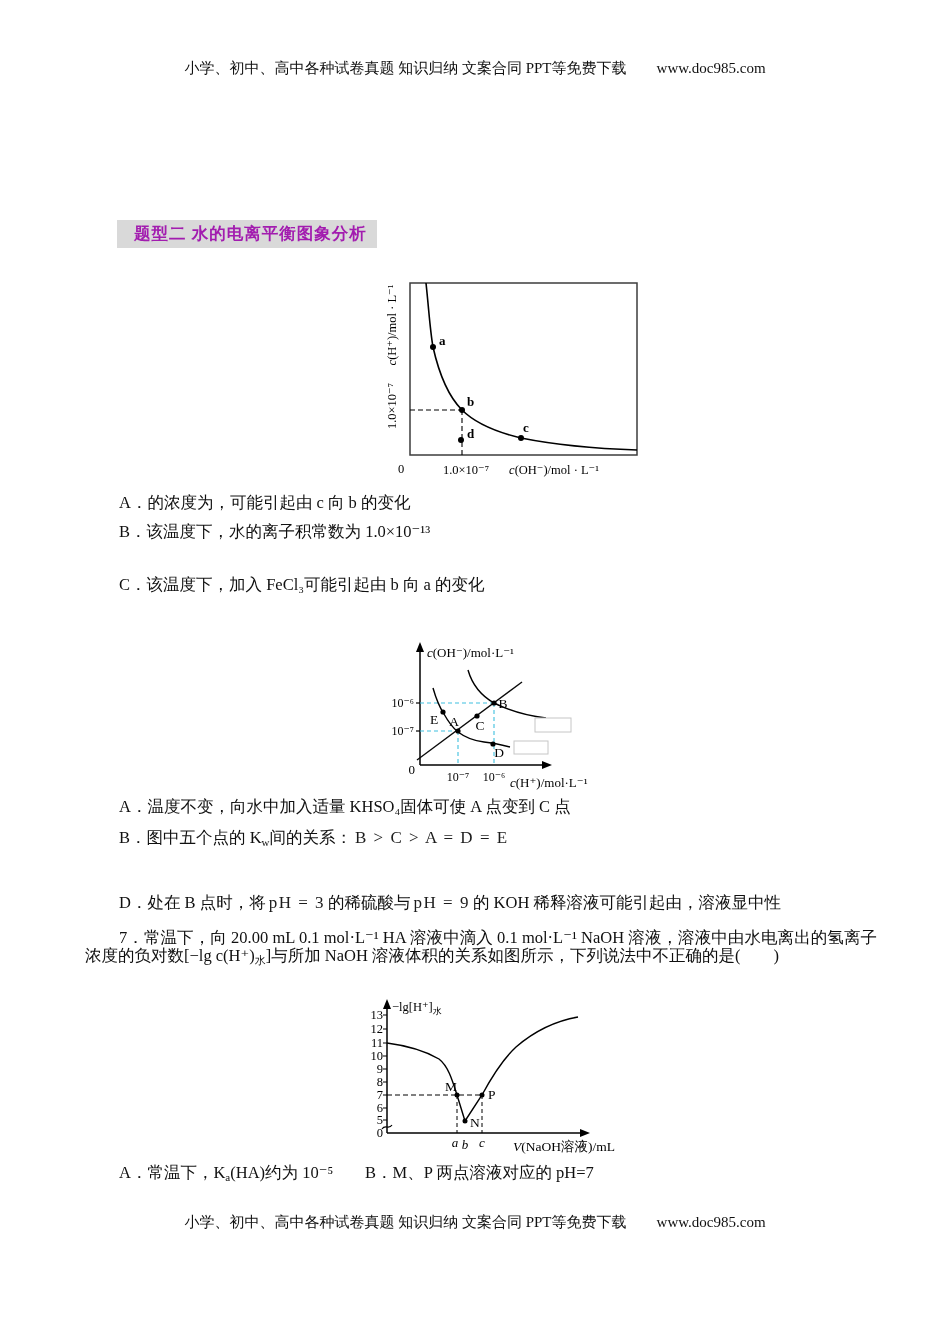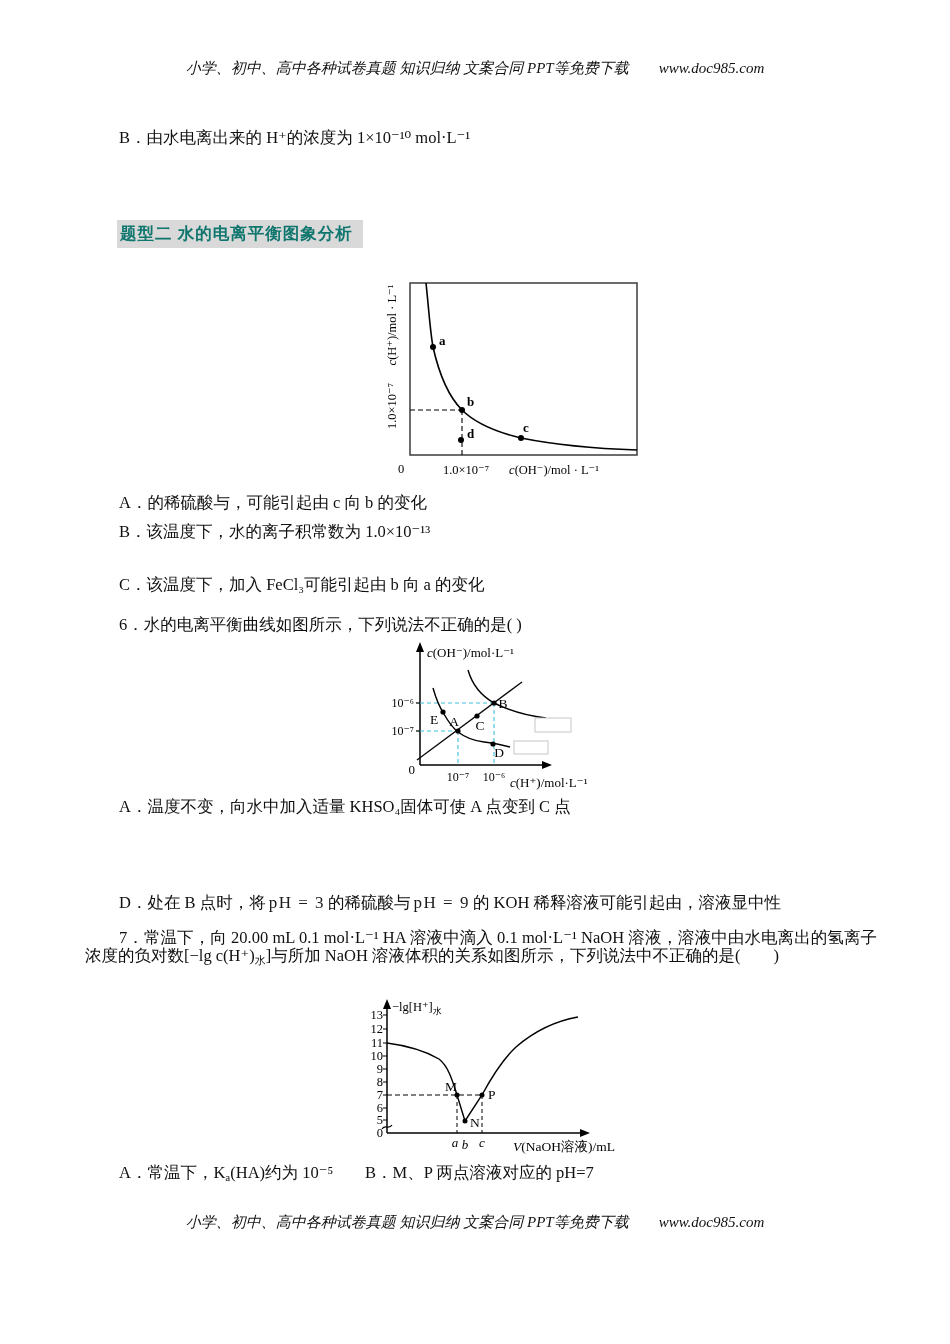--- a/index.html
+++ b/index.html
@@ -1,43 +1,40 @@
 <!DOCTYPE html>
 <html><head>
 <meta charset="utf-8">
 <style>
   html,body{margin:0;padding:0;background:#ffffff;}
   .page{position:relative;width:950px;height:1344px;background:#fff;overflow:hidden;
         font-family:"Liberation Serif","DejaVu Serif",serif;color:#101010;}
   .line{position:absolute;font-size:16.5px;line-height:22px;white-space:nowrap;}
-  .center{left:0;width:950px;text-align:center;font-size:15px;font-style:italic;}
+  .center{left:0;width:950px;text-align:center;font-size:15px;}
   .url{margin-left:30px;}
-  .section-title{position:absolute;left:117px;top:220px;background:#d9d9d9;color:#0f766e;
-        font-weight:bold;font-size:16.5px;line-height:20px;padding:4px 10px 4px 3px;letter-spacing:1px;}
+  .section-title{position:absolute;left:117px;top:220px;background:#d9d9d9;color:#a21caf;
+        font-weight:bold;font-size:16.5px;line-height:20px;padding:4px 10px 4px 17px;letter-spacing:1px;}
   .para{position:absolute;left:85px;top:929px;width:792px;font-size:16.5px;line-height:18px;
         text-indent:34px;text-align:justify;}
   .formula{font-size:17px;color:#1c1c1c;letter-spacing:1.5px;padding:0 3px;}
   .sub{font-size:11px;vertical-align:-3px;}
   .fig{position:absolute;}
   svg text{font-family:"Liberation Serif","DejaVu Serif",serif;fill:#000;}
   .t12{font-size:12px;} .t125{font-size:12.5px;} .t13{font-size:13px;} .t135{font-size:13.5px;}
   .it{font-style:italic;} .bd{font-weight:bold;}
 </style>
 </head>
 <body>
 
 <div class="page">
 
   <div class="line center" style="top:57px">
     <span>小学、初中、高中各种试卷真题 知识归纳 文案合同 PPT等免费下载</span><span class="url">www.doc985.com</span>
   </div>
 
-  <div class="line" style="left:119px;top:127px">
-    <span>B．</span><span>由水电离出来的 H⁺的浓度为 1×10⁻¹⁰ mol·L⁻¹</span>
-  </div>
 
   <div class="section-title">题型二 水的电离平衡图象分析</div>
 
 
   <svg class="fig" style="left:365px;top:278px" width="300" height="205" viewBox="0 0 300 205">
     <rect x="45" y="5" width="227" height="172" fill="none" stroke="#3d3d3d" stroke-width="1.5"></rect>
     <text transform="rotate(-90 31 47)" x="31" y="47" text-anchor="middle" class="t125"><tspan class="it">c</tspan><tspan>(H⁺)/mol · L⁻¹</tspan></text>
     <text transform="rotate(-90 31 128)" x="31" y="128" text-anchor="middle" class="t125">1.0×10⁻⁷</text>
     <text x="36" y="195" text-anchor="middle" class="t125">0</text>
     <text x="101" y="196" text-anchor="middle" class="t125">1.0×10⁻⁷</text>
@@ -49,30 +46,29 @@
     <circle cx="97" cy="132" r="3"></circle>
     <circle cx="156" cy="160" r="3"></circle>
     <circle cx="96" cy="162" r="3"></circle>
     <text x="74" y="67" class="t13 bd">a</text>
     <text x="102" y="128" class="t13 bd">b</text>
     <text x="158" y="154" class="t13 bd">c</text>
     <text x="102" y="160" class="t13 bd">d</text>
   </svg>
 
   <div class="line" style="left:119px;top:492px">
-    <span>A．</span><span>的稀硫酸与，可能引起由 c 向 b 的变化</span>
+    <span>A．</span><span>的浓度为，可能引起由 c 向 b 的变化</span>
   </div>
   <div class="line" style="left:119px;top:521px">
     <span>B．</span><span>该温度下，水的离子积常数为 1.0×10⁻¹³</span>
   </div>
   <div class="line" style="left:119px;top:574px">
     <span>C．</span><span>该温度下，加入 FeCl₃可能引起由 b 向 a 的变化</span>
   </div>
 
-  <div class="line" style="left:119px;top:614px">6．水的电离平衡曲线如图所示，下列说法不正确的是( )</div>
 
   <svg class="fig" style="left:370px;top:638px" width="260" height="155" viewBox="0 0 260 155">
     <line x1="50" y1="127" x2="50" y2="12" stroke="#000" stroke-width="1.5"></line>
     <polygon points="50,4 46,14 54,14"></polygon>
     <line x1="50" y1="127" x2="174" y2="127" stroke="#000" stroke-width="1.5"></line>
     <polygon points="182,127 172,123 172,131"></polygon>
     <text x="57" y="19" class="t13"><tspan class="it">c</tspan><tspan>(OH⁻)/mol·L⁻¹</tspan></text>
     <text x="140" y="149" class="t13"><tspan class="it">c</tspan><tspan>(H⁺)/mol·L⁻¹</tspan></text>
     <line x1="46" y1="65" x2="50" y2="65" stroke="#000" stroke-width="1.2"></line>
     <line x1="46" y1="93" x2="50" y2="93" stroke="#000" stroke-width="1.2"></line>
@@ -97,20 +93,23 @@
     <text x="84" y="88" text-anchor="middle" class="t135">A</text>
     <text x="110" y="92" text-anchor="middle" class="t135">C</text>
     <text x="133" y="70" text-anchor="middle" class="t135">B</text>
     <text x="129" y="119" text-anchor="middle" class="t135">D</text>
     <rect x="165" y="80" width="36" height="14" fill="#fff" stroke="#c6c6c6" stroke-width="1"></rect>
     <rect x="144" y="103" width="34" height="13" fill="#fff" stroke="#c6c6c6" stroke-width="1"></rect>
   </svg>
 
   <div class="line" style="left:119px;top:796px">
     <span>A．</span><span>温度不变，向水中加入适量 KHSO₄固体可使 A 点变到 C 点</span>
+  </div>
+  <div class="line" style="left:119px;top:827px">
+    <span>B．</span><span>图中五个点的 K</span><span class="sub">w</span><span>间的关系：</span><span class="formula">B &gt; C &gt; A = D = E</span>
   </div>
   <div class="line" style="left:119px;top:892px">
     <span>D．</span><span>处在 B 点时，将</span><span class="formula">pH = 3</span><span>的稀硫酸与</span><span class="formula">pH = 9</span><span>的 KOH 稀释溶液可能引起由，溶液显中性</span>
   </div>
 
   <div class="para">
     <span>7．常温下，向 20.00 mL 0.1 mol·L⁻¹ HA 溶液中滴入 0.1 mol·L⁻¹ NaOH 溶液，溶液中由水电离出的氢离子浓度的负对数[−lg c(H⁺)</span><span class="sub">水</span><span>]与所加 NaOH 溶液体积的关系如图所示，下列说法中不正确的是(　　)</span>
   </div>
 
   <svg class="fig" style="left:330px;top:995px" width="330" height="165" viewBox="0 0 330 165">

